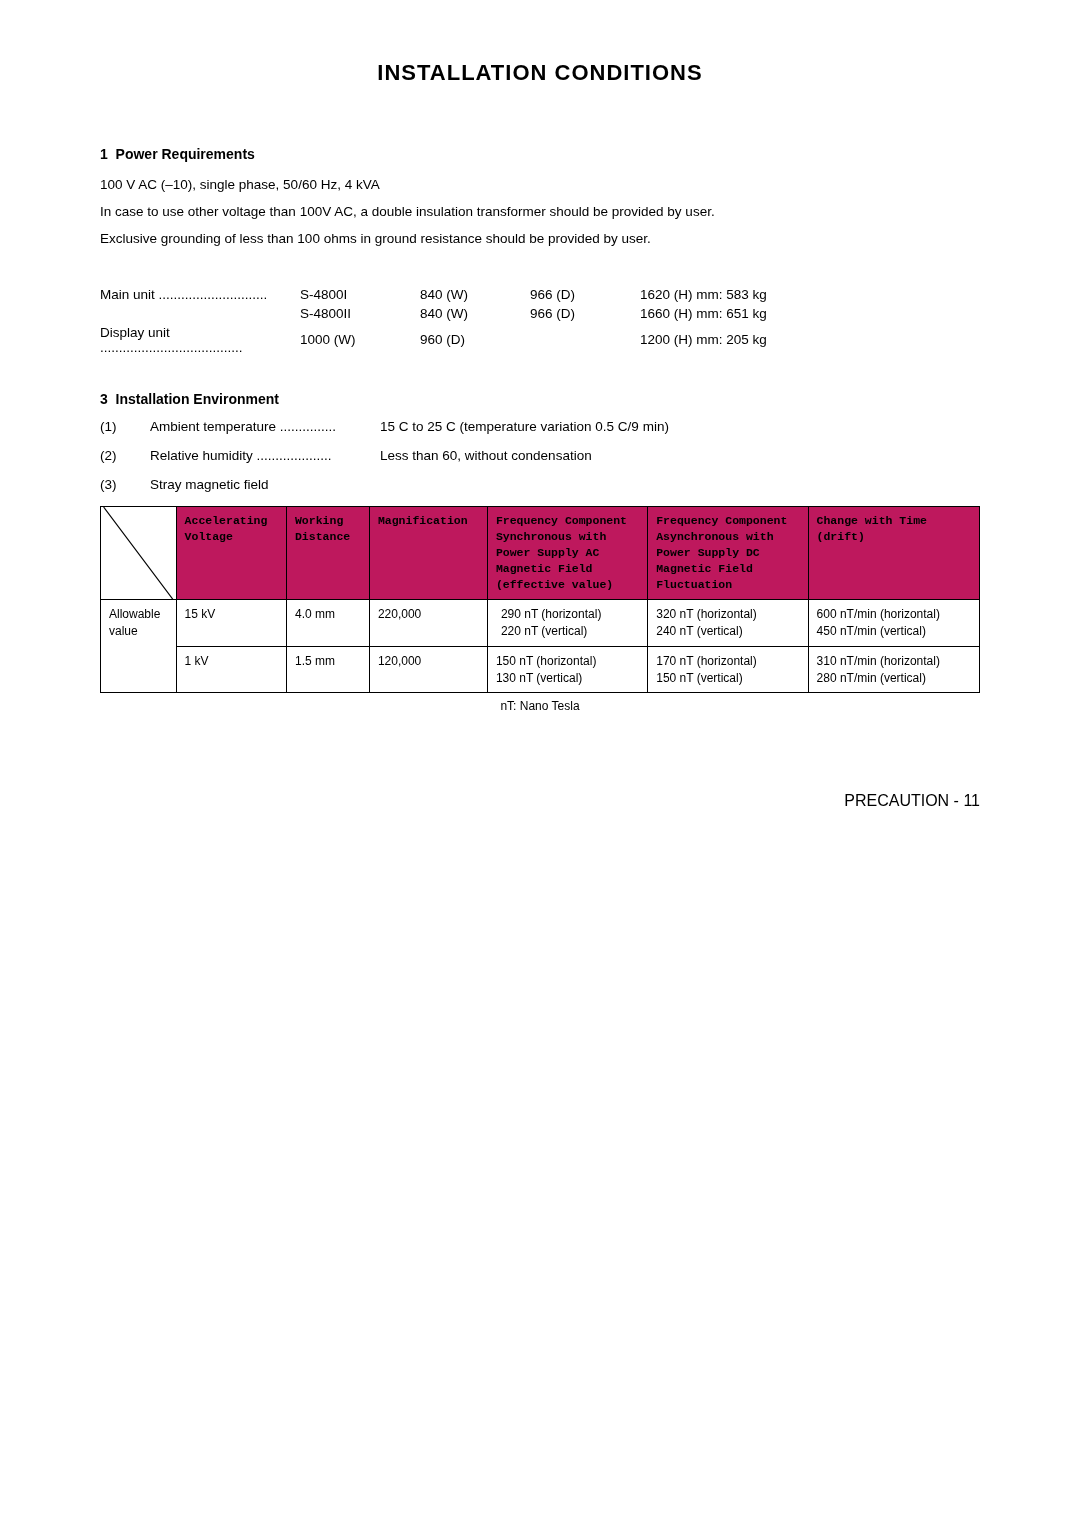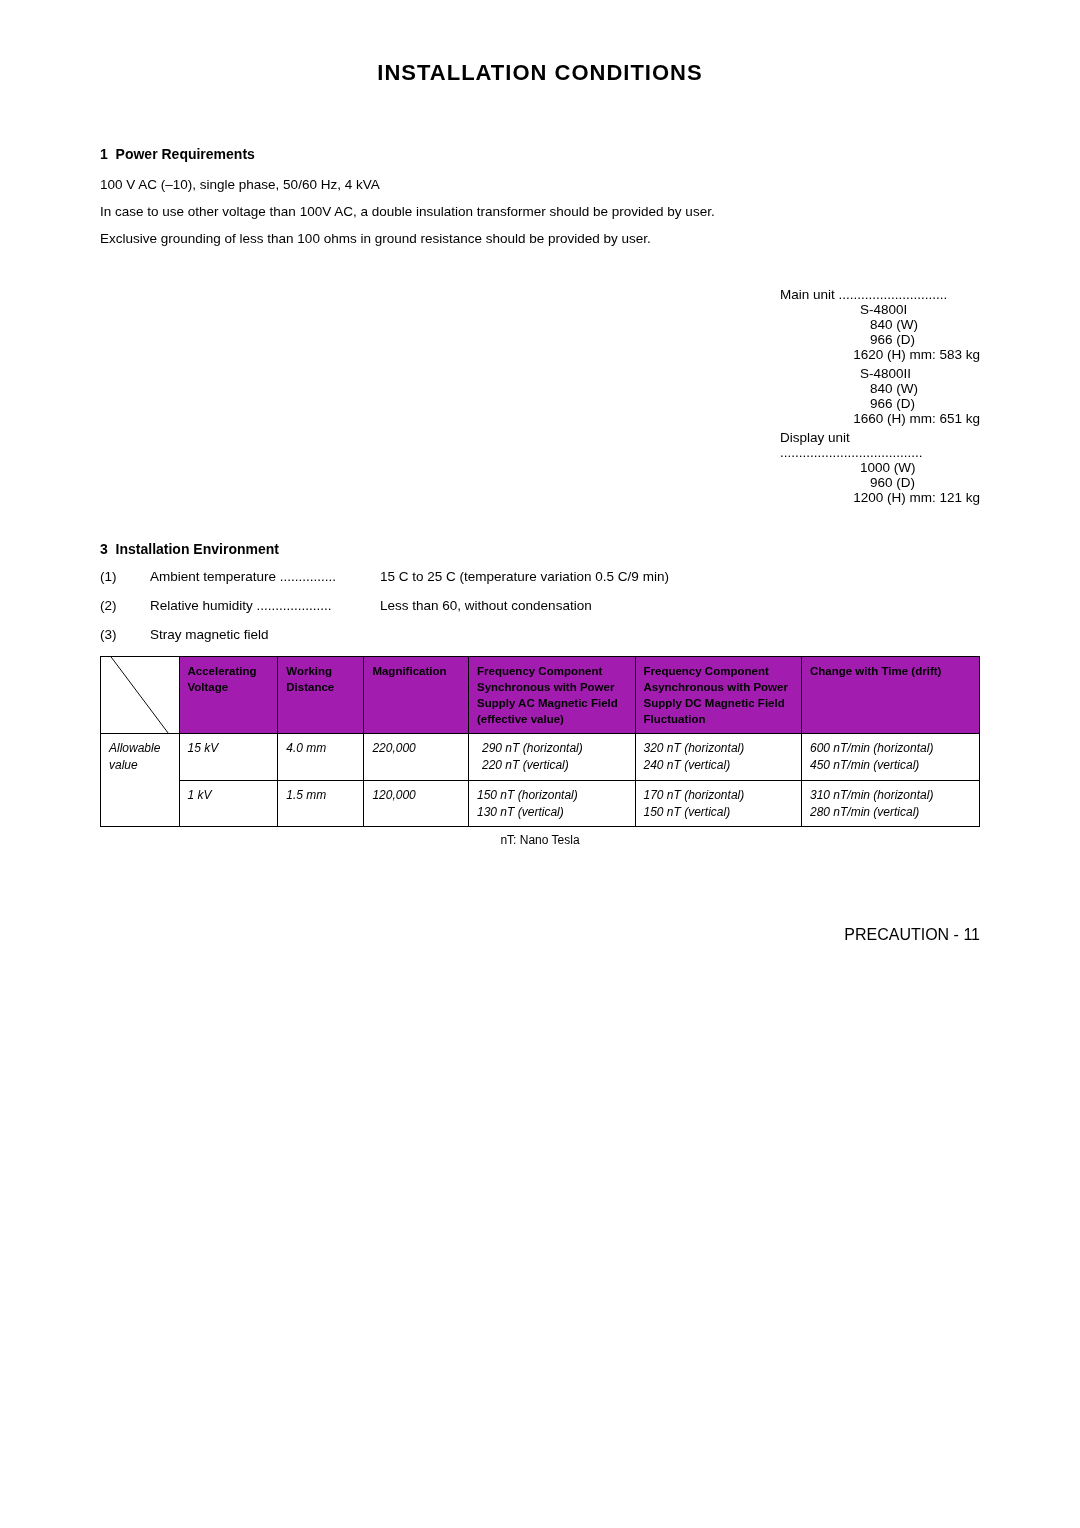--- a/index.html
+++ b/index.html
@@ -43,23 +43,22 @@
     }
 
     .dimensions-table {
       margin-top: 10px;
       width: 100%;
       font-size: 13.5px;
     }
 
     .dim-row {
       display: flex;
-      align-items: flex-end;
+      align-items: center;
       margin-bottom: 4px;
-      flex-direction: column;
     }
 
     .dim-label {
       width: 200px;
       flex-shrink: 0;
     }
 
     .dim-model {
       width: 120px;
       flex-shrink: 0;
@@ -110,31 +109,31 @@
     .stray-table th,
     .stray-table td {
       border: 1px solid #000;
       padding: 6px 8px;
       vertical-align: top;
       text-align: left;
       line-height: 1.4;
     }
 
     .stray-table thead tr {
-      background: #a21caf;
+      background: #be185d;
+      font-family: Liberation Mono, monospace;
     }
 
     .stray-table th {
       font-weight: bold;
       font-size: 11.5px;
     }
 
     .stray-table td {
       font-size: 12px;
-      font-style: italic;
     }
 
     .corner-cell {
       border-top: none;
       border-left: none;
       background: #fff;
       position: relative;
     }
 
     .corner-diagonal {
@@ -194,21 +193,21 @@
       <span class="dim-w">840 (W)</span>
       <span class="dim-d">966 (D)</span>
       <span class="dim-h">1660 (H) mm: 651 kg</span>
     </div>
 
     <div class="dim-row">
       <span class="dim-label">Display unit ......................................</span>
       <span class="dim-model">1000 (W)</span>
       <span class="dim-w">960 (D)</span>
       <span class="dim-d"></span>
-      <span class="dim-h">1200 (H) mm: 121 kg</span>
+      <span class="dim-h">1200 (H) mm: 205 kg</span>
     </div>
   </div>
 </div>
 
 <div class="section">
   <div class="section-heading">
     <span>3</span>&nbsp;&nbsp;<span>Installation Environment</span>
   </div>
 
   <div class="env-item">

